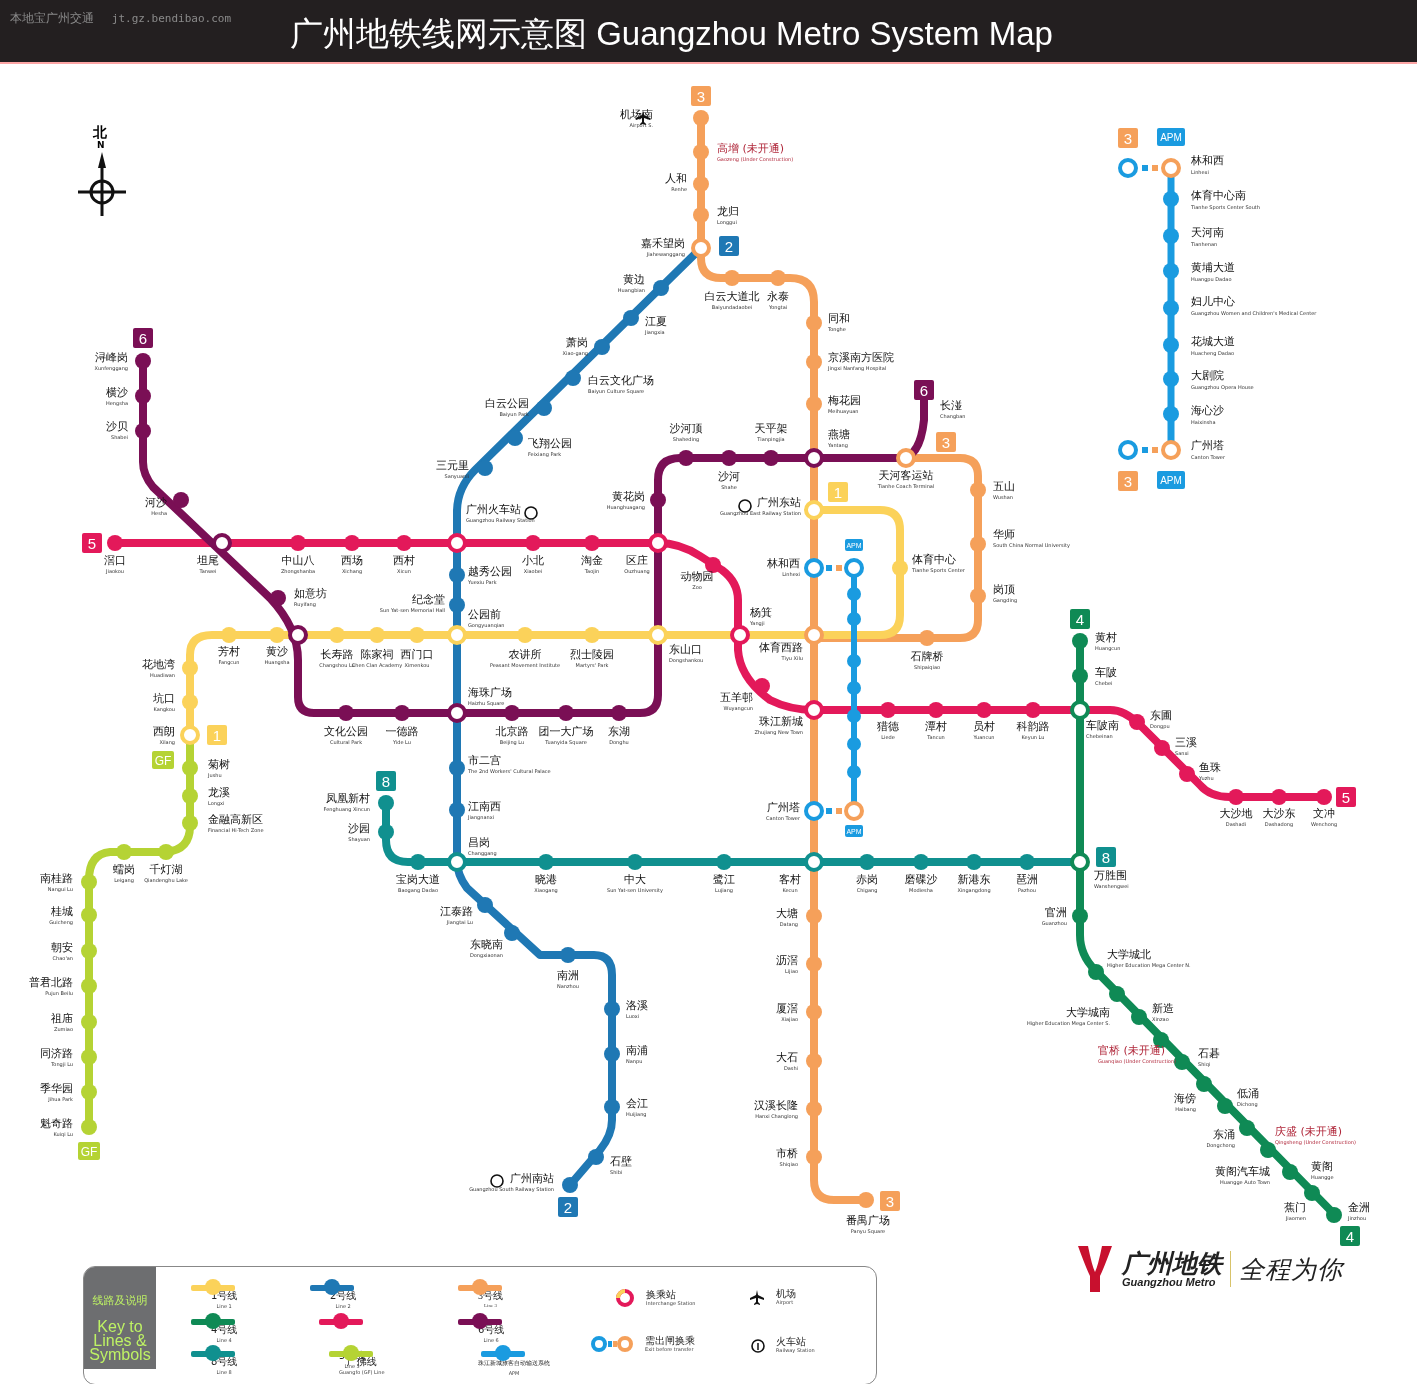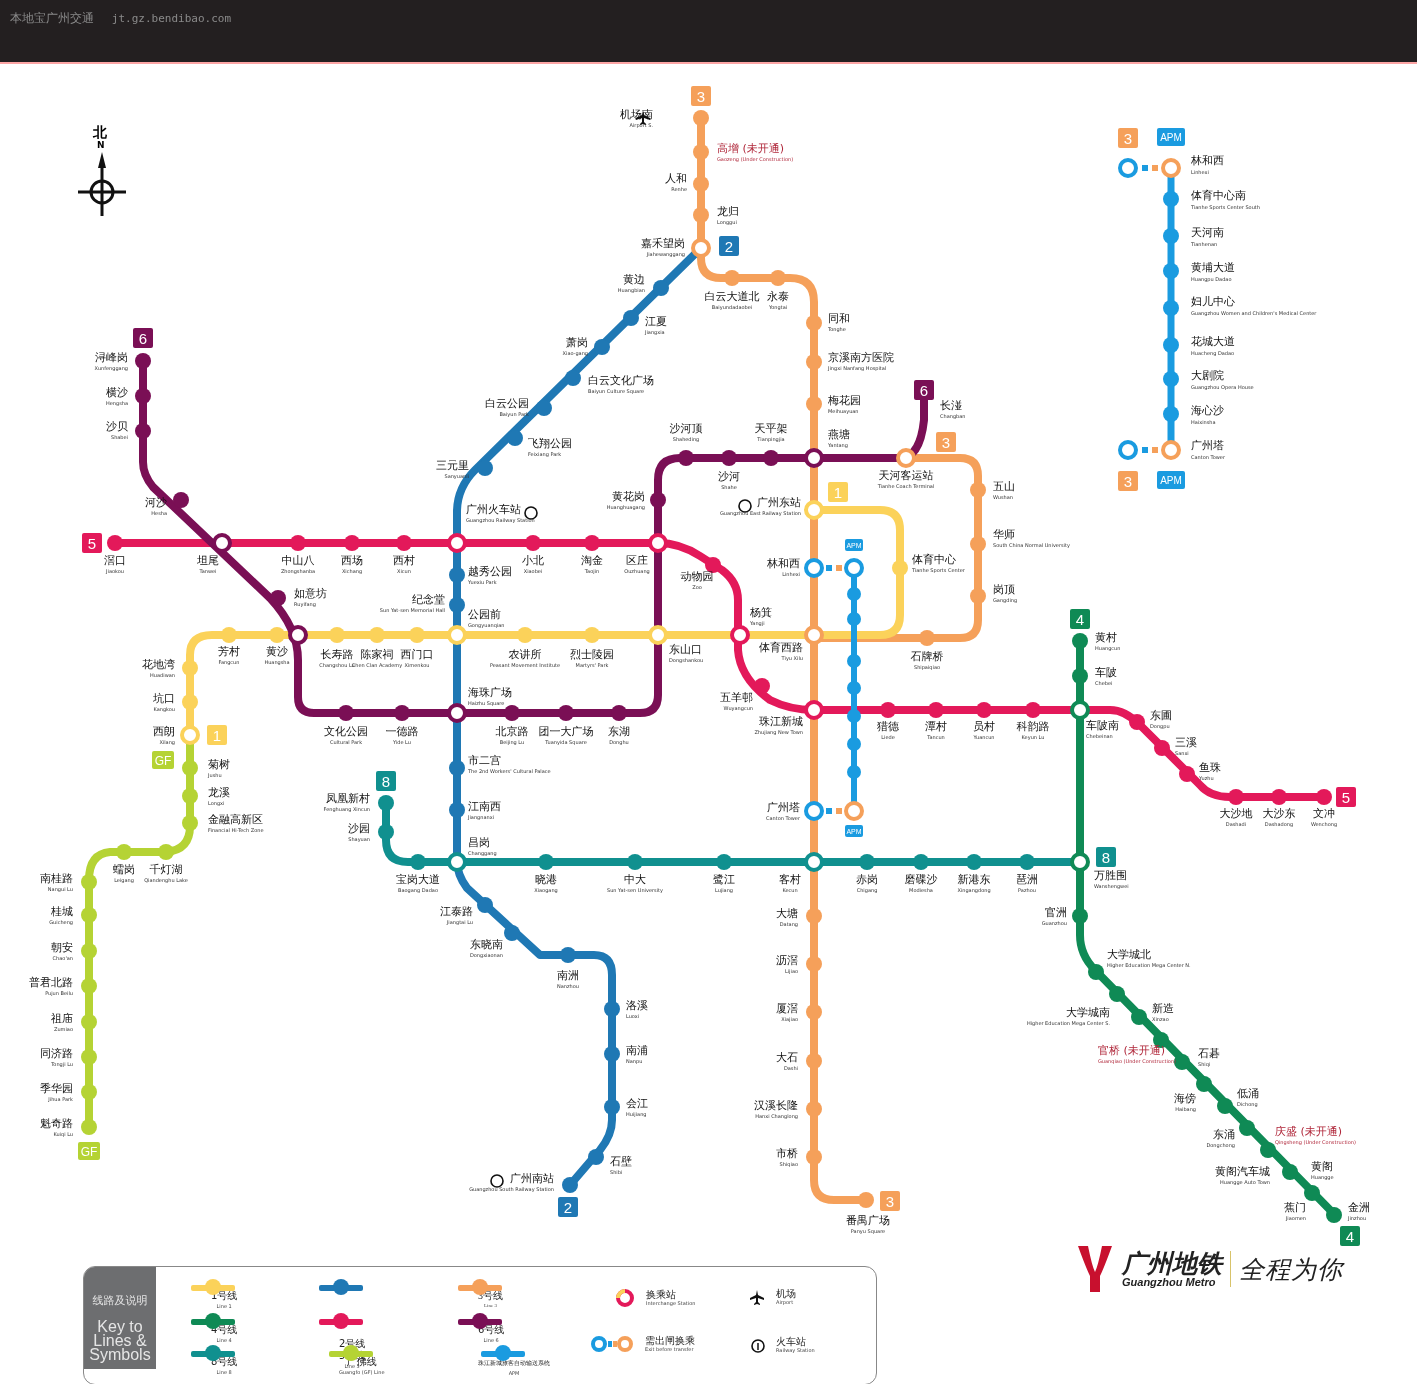--- a/index.html
+++ b/index.html
@@ -3,21 +3,21 @@
 <meta charset="utf-8">
 <style>
   html,body{margin:0;padding:0;background:#fff;}
   body{width:1417px;height:1384px;position:relative;overflow:hidden;font-family:"DejaVu Sans",sans-serif;}
   .topbar{position:absolute;left:0;top:0;width:1417px;height:62px;background:#231f20;border-bottom:2px solid #fca5a5;}
   .topbar .src{position:absolute;left:10px;top:10px;color:#8a8a8a;font-size:12px;}
   .topbar .src .url{font-family:"DejaVu Sans Mono",monospace;font-size:11px;margin-left:14px;}
   .topbar .title{position:absolute;left:290px;top:12px;color:#fff;font-size:33px;font-family:"Liberation Sans",sans-serif;white-space:nowrap;}
   svg.map{position:absolute;left:0;top:0;}
   .legend{position:absolute;left:83px;top:1266px;width:792px;height:117px;border:1.5px solid #888;border-radius:12px;background:#fff;overflow:hidden;}
-  .legend .head{position:absolute;left:0;top:0;width:72px;height:102px;background:#6d6e70;color:#e5e5e5;text-align:center;font-family:"Liberation Sans",sans-serif;}
+  .legend .head{position:absolute;left:0;top:0;width:72px;height:102px;background:#6d6e70;color:#bef264;text-align:center;font-family:"Liberation Sans",sans-serif;}
   .legend .head .cn{font-size:11px;margin-top:26px;display:block;}
   .legend .head .en{font-size:16px;line-height:14px;display:block;margin-top:12px;}
   .lg-item{position:absolute;display:flex;align-items:center;flex-direction:column;}
   .lg-swatch{position:relative;width:44px;height:6px;border-radius:2px;}
   .lg-swatch::after{content:"";position:absolute;left:14px;top:-6px;width:16px;height:16px;border-radius:50%;background:inherit;}
   .lg-label{margin-left:22px;font-size:10px;line-height:10px;text-align:center;color:#222;}
   .lg-label small{display:block;font-size:5px;color:#444;}
   .sym{position:absolute;display:flex;align-items:center;}
   .sym .lbl{font-size:10px;color:#222;margin-left:10px;line-height:10px;}
   .sym .lbl small{display:block;font-size:5px;color:#444;line-height:7px;}
@@ -33,20 +33,21 @@
   .compass .n{position:absolute;left:19px;top:16px;font-size:9px;font-weight:bold;}
 </style>
 </head>
 <body>
 
 <div class="topbar">
   <div class="src">
     <span>本地宝广州交通</span>
     <span class="url">jt.gz.bendibao.com</span>
   </div>
+  <div class="title">广州地铁线网示意图  Guangzhou Metro System Map</div>
 </div>
 
 <div class="compass">
   <span class="cn">北</span>
   <span class="n">N</span>
   <svg width="48" height="92" style="position:absolute;left:0;top:0">
     <polygon points="24,28 20,44 28,44" fill="#111"></polygon>
     <line x1="24" y1="40" x2="24" y2="92" stroke="#111" stroke-width="3"></line>
     <line x1="0" y1="68" x2="48" y2="68" stroke="#111" stroke-width="3"></line>
     <circle cx="24" cy="68" r="11" fill="none" stroke="#111" stroke-width="3"></circle>
@@ -941,21 +942,21 @@
 <div class="legend">
   <div class="head">
     <span class="cn">线路及说明</span>
     <span class="en">Key to Lines &amp; Symbols</span>
   </div>
   <div id="legend-lines">
       <div class="lg-item" style="left: 105px; top: 18px;">
         <div class="lg-swatch" style="background: rgb(251, 210, 90);"></div>
         <div class="lg-label"><span>1号线</span><small>Line 1</small></div>
       </div>
-      <div class="lg-item" style="left: 233px; top: 18px; gap: 48px;">
+      <div class="lg-item" style="left: 224px; top: 18px;">
         <div class="lg-swatch" style="background: rgb(31, 120, 180);"></div>
         <div class="lg-label"><span>2号线</span><small>Line 2</small></div>
       </div>
       <div class="lg-item" style="left: 372px; top: 18px; font-family: Liberation Serif, serif;">
         <div class="lg-swatch" style="background: rgb(245, 160, 90);"></div>
         <div class="lg-label"><span>3号线</span><small>Line 3</small></div>
       </div>
       <div class="lg-item" style="left: 105px; top: 52px;">
         <div class="lg-swatch" style="background: rgb(15, 138, 85);"></div>
         <div class="lg-label"><span>4号线</span><small>Line 4</small></div>

